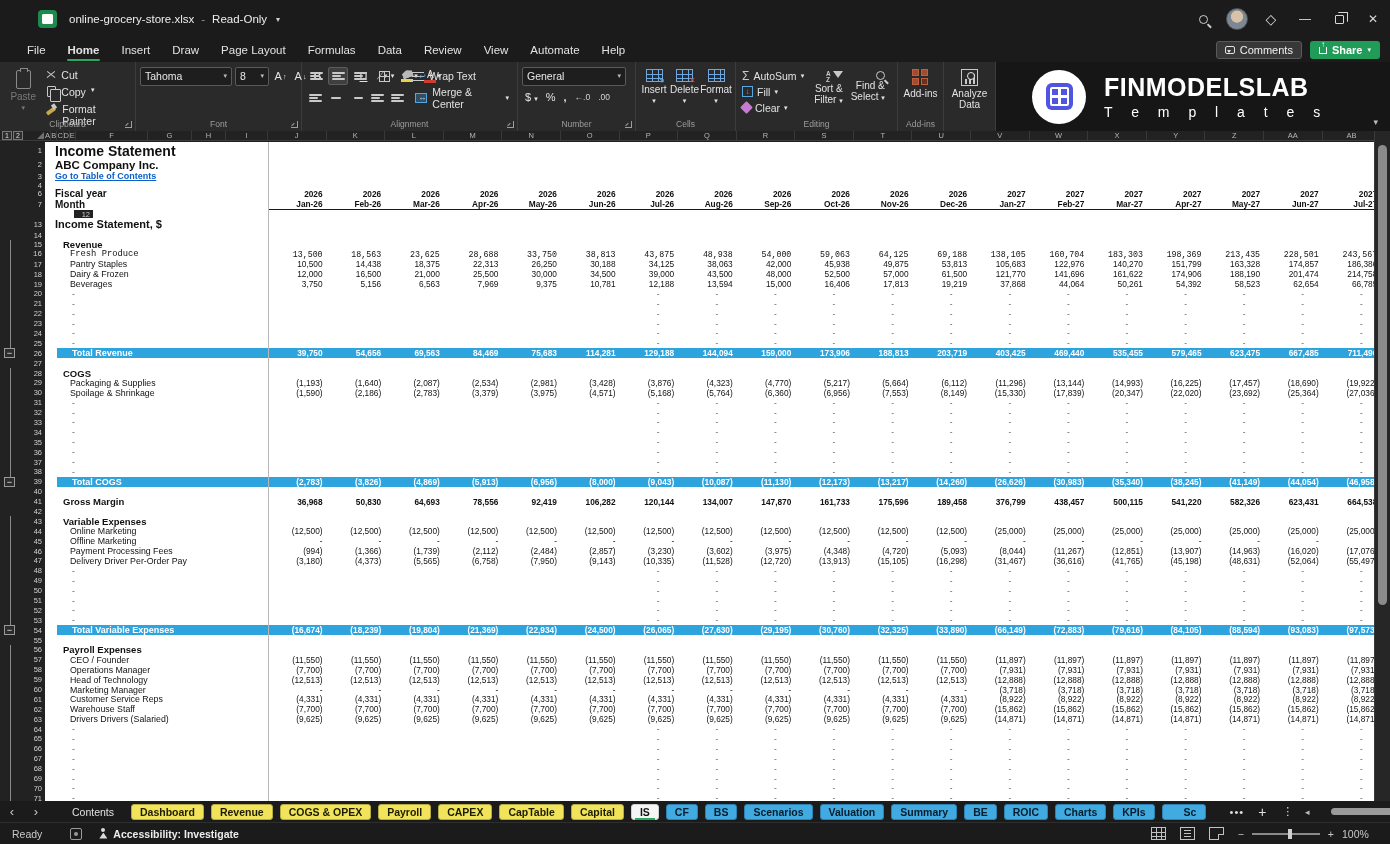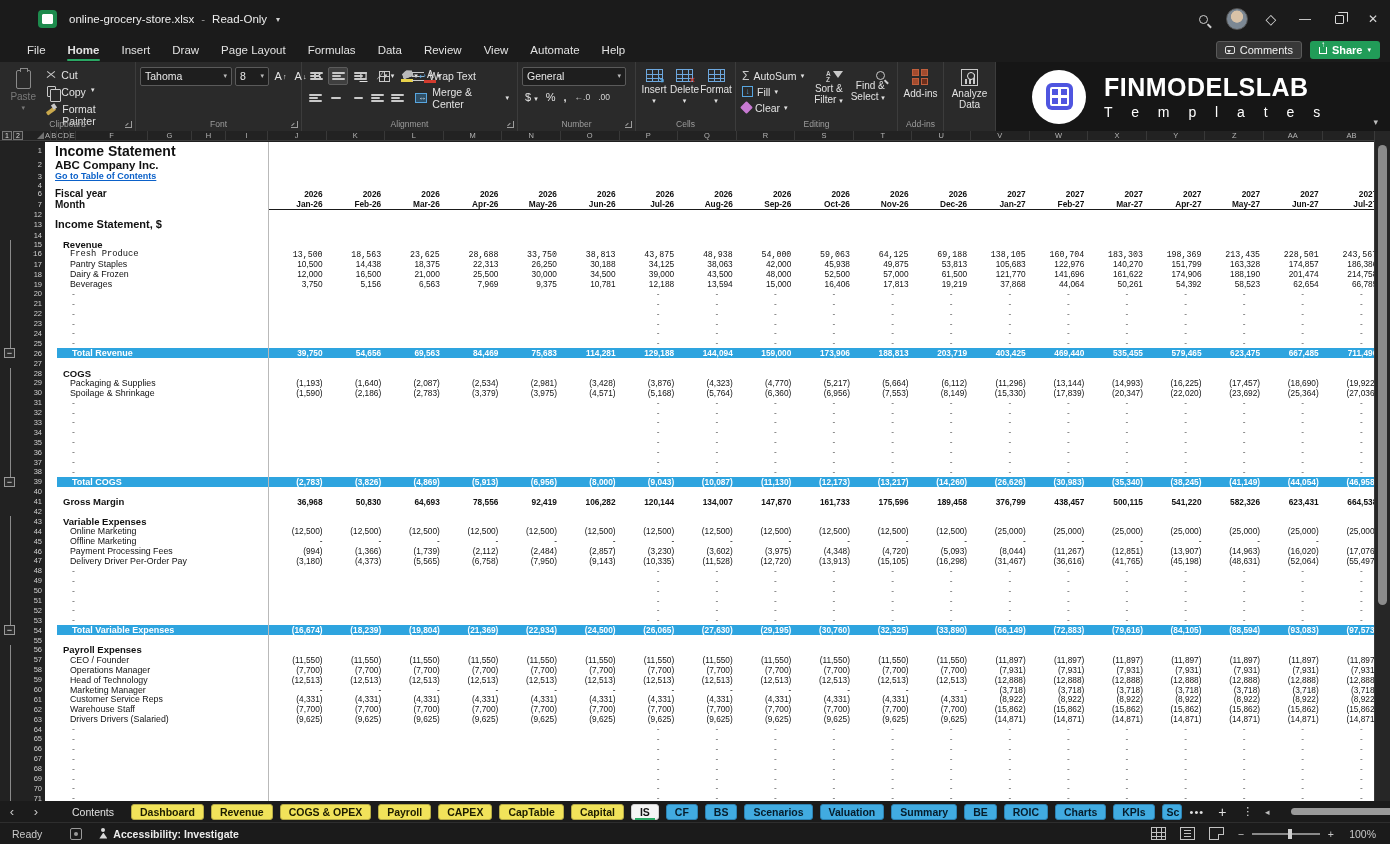--- a/index.html
+++ b/index.html
@@ -176,21 +176,21 @@
 
   
   .tabbar{position:absolute;left:0;top:801px;width:1390px;height:21px;background:#1b1b1b;display:flex;align-items:center;}
   .tnav{color:#c9c9c9;font-size:13px;width:24px;text-align:center;flex:none;}
   .stab{height:16px;border-radius:3px;padding:0 8px;font-size:10.5px;display:flex;align-items:center;margin-right:7px;flex:none;font-weight:bold;}
   .stab.plain{background:transparent;color:#e0e0e0;font-weight:normal;padding:0 10px;}
   .stab.yellow{background:#f1e35a;color:#1c1c00;border:1px solid #b6ab45;}
   .stab.blue{background:#41abe1;color:#061c2b;border:1px solid #2c82b3;}
   .stab.active{background:#f5f5f5;color:#111;position:relative;border:1px solid #d0d0d0;}
   .stab.active::after{content:"";position:absolute;left:3px;right:3px;bottom:-1px;height:2px;background:#2aa864;}
-  .stab.cut{width:20px;overflow:hidden;padding:0 4px;margin-right:2px;}
+  .stab.cut{width:20px;overflow:hidden;padding:0 21px;margin-right:18px;}
   .tmore{color:#e0e0e0;font-size:11px;letter-spacing:1px;margin:0 6px;flex:none;}
   .tplus{color:#e0e0e0;font-size:14px;margin:0 8px;flex:none;}
   .tkebab{color:#e0e0e0;font-size:11px;margin:0 8px;flex:none;}
   .hscroll{flex:1;height:100%;display:flex;align-items:center;margin-right:4px;}
   .harrow{color:#bdbdbd;font-size:9px;width:12px;text-align:center;flex:none;}
   .htrack{flex:1;height:9px;position:relative;}
   .hthumb{position:absolute;left:18px;top:1px;width:185px;height:7px;background:#9a9a9a;border-radius:4px;}
 
   
   .statusbar{position:absolute;left:0;top:822px;width:1390px;height:22px;background:#1b1b1b;border-top:1px solid #2e2e2e;display:flex;align-items:center;font-size:10.5px;color:#c9c9c9;}
@@ -202,21 +202,21 @@
   .person::before{content:"";position:absolute;left:3px;top:0;width:4px;height:4px;border-radius:50%;background:#d9d9d9;}
   .person::after{content:"";position:absolute;left:1px;top:5px;width:8px;height:6px;background:#d9d9d9;clip-path:polygon(50% 0,100% 100%,0 100%);}
   .sb-right{margin-left:auto;display:flex;align-items:center;gap:14px;margin-right:14px;}
   .vic{width:15px;height:13px;border:1px solid #c2c2c2;position:relative;}
   .vic.grid4{background:linear-gradient(#c2c2c2,#c2c2c2) 0 4px/100% 1px no-repeat,linear-gradient(#c2c2c2,#c2c2c2) 0 8px/100% 1px no-repeat,linear-gradient(#c2c2c2,#c2c2c2) 4px 0/1px 100% no-repeat,linear-gradient(#c2c2c2,#c2c2c2) 9px 0/1px 100% no-repeat;}
   .vic.pglay::before{content:"";position:absolute;left:3px;top:2px;right:3px;height:1.2px;background:#c2c2c2;box-shadow:0 3px 0 #c2c2c2,0 6px 0 #c2c2c2;}
   .vic.pgbrk::before{content:"";position:absolute;right:-1px;bottom:-1px;width:5px;height:5px;background:#1b1b1b;border-left:1px solid #c2c2c2;border-top:1px solid #c2c2c2;}
   .zoomctl{display:flex;align-items:center;gap:8px;}
   .ztrack{width:68px;height:2px;background:#8a8a8a;position:relative;}
   .zthumb{position:absolute;left:36px;top:-4px;width:4px;height:10px;background:#d0d0d0;}
-  .zpct{width:34px;text-align:right;}
+  .zpct{width:34px;text-align:left;}
 </style>
 </head>
 <body>
 
 <div class="app">
 
   <div class="titlebar">
     <span class="xlicon"></span>
     <span class="doctitle">
       <span>online-grocery-store.xlsx</span>
@@ -620,21 +620,21 @@
         <span class="dc">Nov-26</span>
         <span class="dc">Dec-26</span>
         <span class="dc">Jan-27</span>
         <span class="dc">Feb-27</span>
         <span class="dc">Mar-27</span>
         <span class="dc">Apr-27</span>
         <span class="dc">May-27</span>
         <span class="dc">Jun-27</span>
         <span class="dc">Jul-27</span>
       </div>
-      <div class="grow r-blank" style="height: 8px;">
+      <div class="grow r-blank" style="height: 8px; gap: 48px;">
         <span class="olcell"></span>
         <span class="rnum">12</span>
         <span class="lab wide"></span>
       </div>
       <div class="grow r-section" style="height: 12.5px;">
         <span class="olcell"></span>
         <span class="rnum">13</span>
         <span class="lab wide">Income Statement, $</span>
       </div>
       <div class="grow r-blank" style="height: 9px;">

